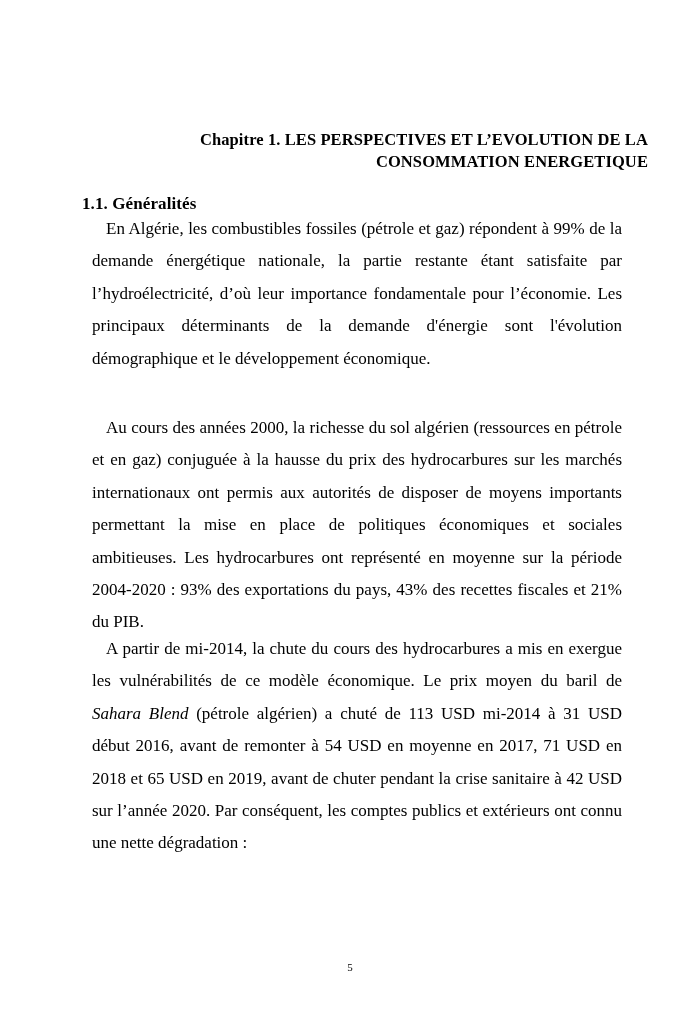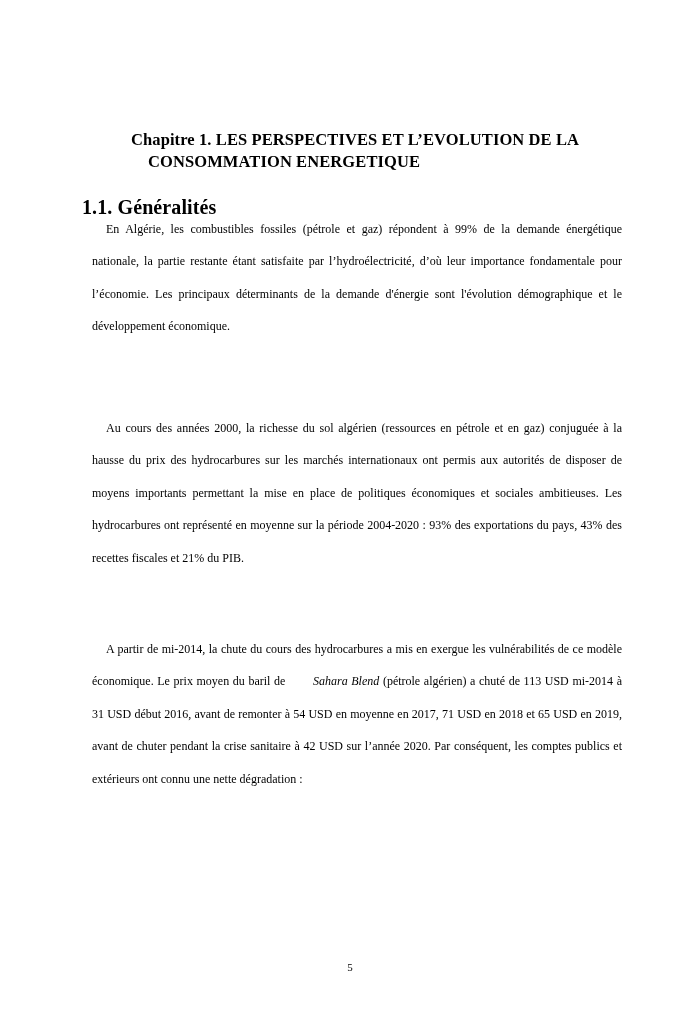--- a/index.html
+++ b/index.html
@@ -31,40 +31,40 @@
     position: absolute;
     left: 131px;
     top: 118px;
     width: 500px;
     font-size: 16.5px;
     font-weight: bold;
     line-height: 21.5px;
     letter-spacing: 0.1px;
     text-indent: -17px;
     padding-left: 17px;
-    text-align: left;
+    text-align: right;
   }
 
   
   .section-heading {
     position: absolute;
     left: 82px;
     top: 180px;
-    font-size: 20px;
+    font-size: 17px;
     font-weight: bold;
     line-height: 20px;
     letter-spacing: 0.1px;
   }
 
   
   .body-block {
     position: absolute;
     left: 92px;
     width: 530px;
-    font-size: 12px;
+    font-size: 17px;
     line-height: 32.4px;
     text-align: justify;
     text-justify: inter-word;
   }
   .body-block p {
     margin: 0;
     text-indent: 14px;
     text-align: justify;
   }
   .body-block p:last-child {
@@ -74,21 +74,20 @@
   #para-1 { top: 213px; }
   #para-2 { top: 412px; }
   #para-3 { top: 633px; }
 
   .body-block p {
     text-align-last: left;
   }
 
   em.work-title {
     font-style: italic;
-    margin-left: 24px;
   }
 
   
   .page-number {
     position: absolute;
     left: 0;
     top: 960px;
     width: 700px;
     text-align: center;
     font-size: 11px;

